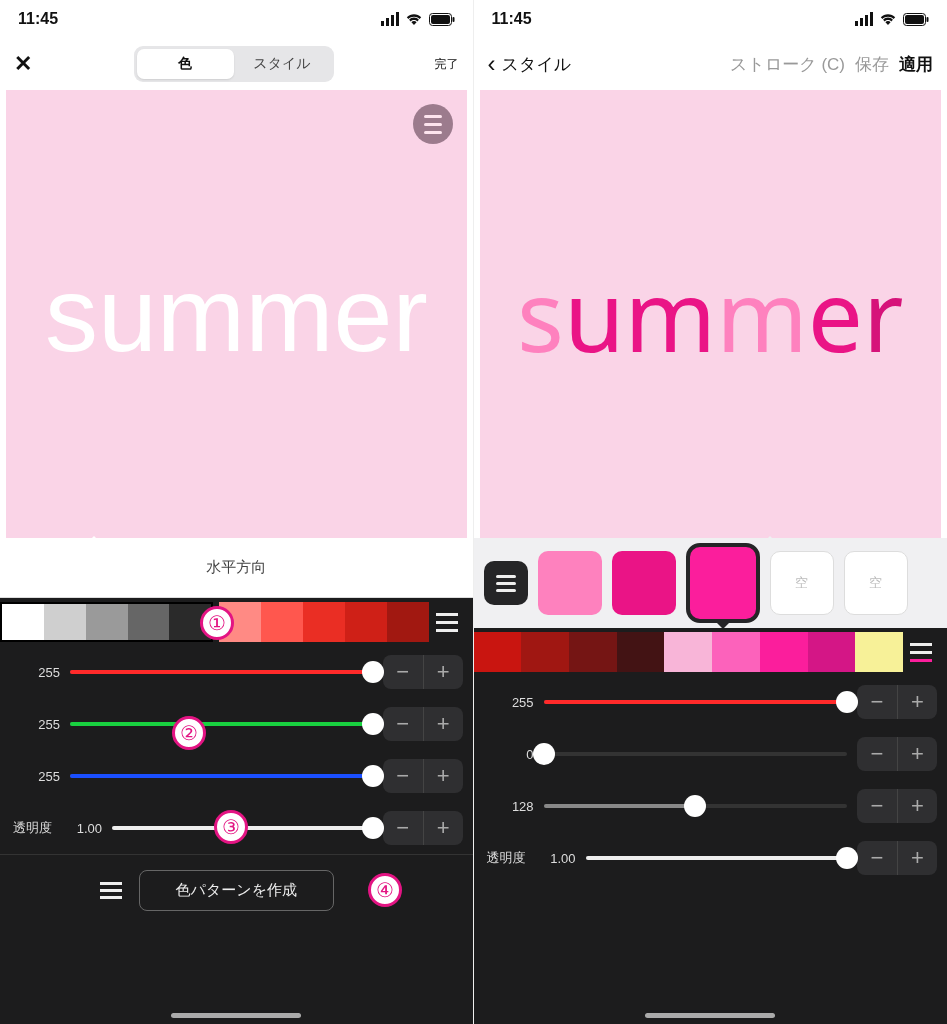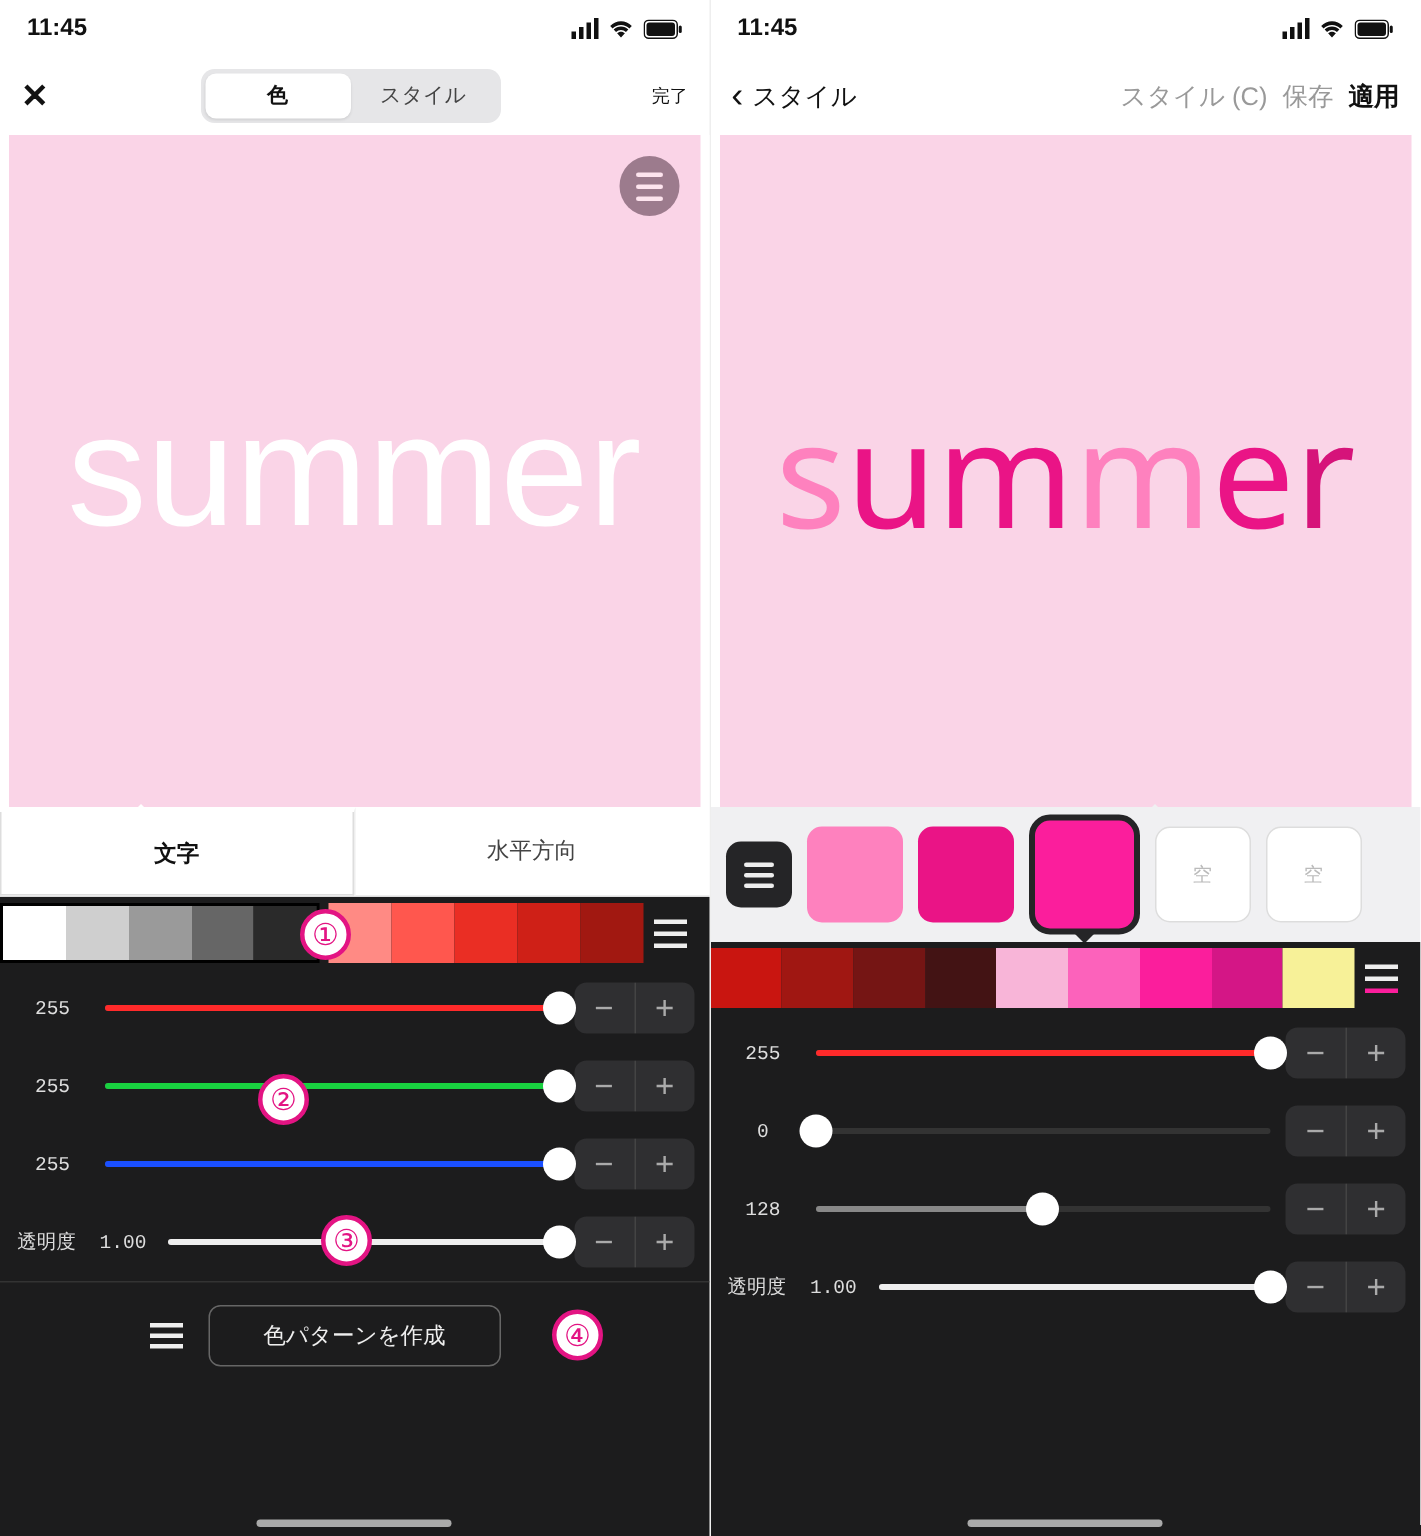--- a/index.html
+++ b/index.html
@@ -56,21 +56,21 @@
 .strip-grays div, .strip-reds div, .strip-history div { flex: 1; }
 .strip-reds { display: flex; flex: 1 0 auto; height: 40px; margin-left: 6px; }
 .menu-icon { width: 36px; display: flex; flex-direction: column; gap: 5px; align-items: center; justify-content: center; }
 .menu-icon i { width: 22px; height: 3px; background: #eee; display: block; }
 .menu-icon.pink i:last-child { background: #fb1e9c; }
 
 .strip-history { display: flex; flex: 1 0 auto; height: 40px; }
 
 
 .slider-row { display: flex; align-items: center; padding: 0 10px; height: 52px; gap: 10px; }
-.slider-label { width: 50px; font-size: 13px; color: #ddd; text-align: center; font-family: Liberation Mono, monospace; }
+.slider-label { width: 50px; font-size: 13px; color: #ddd; text-align: right; font-family: Liberation Sans, sans-serif; }
 .slider-track-wrap { flex: 1; position: relative; display: flex; align-items: center; }
 .slider-track { height: 4px; flex: 1; border-radius: 2px; position: relative; background: #444; }
 .slider-fill { position: absolute; left: 0; top: 0; bottom: 0; border-radius: 2px; }
 .slider-thumb { position: absolute; width: 22px; height: 22px; background: #fff; border-radius: 50%; top: 50%; transform: translate(-50%, -50%); }
 .pm-group { display: flex; background: #2f2f31; border-radius: 8px; overflow: hidden; }
 .pm-btn { width: 40px; height: 34px; display: flex; align-items: center; justify-content: center; color: #aaa; font-size: 22px; font-weight: 300; }
 .pm-btn + .pm-btn { border-left: 1px solid #444; }
 
 
 .bottom-action { display: flex; align-items: center; justify-content: center; height: 72px; border-top: 1px solid #333; gap: 18px; position: relative; }
@@ -132,21 +132,20 @@
       <div class="menu-fab">
           <i></i>
           <i></i>
           <i></i>
         </div>
       <div class="canvas-text">summer</div>
       <div class="pointer"></div>
     </div>
   </div>
   <div class="subtabs">
-    <div class="subtab active">文字</div>
     <div class="subtab">水平方向</div>
   </div>
   <div class="dark-panel" style="position:relative">
     <div class="strip-row">
       <div class="strip-grays" id="grays-strip">
           <div style="background: rgb(255, 255, 255);"></div>
           <div style="background: rgb(207, 207, 207);"></div>
           <div style="background: rgb(154, 154, 154);"></div>
           <div style="background: rgb(102, 102, 102);"></div>
           <div style="background: rgb(42, 42, 42);"></div>
@@ -254,21 +253,21 @@
           <rect x="23.5" y="4" width="2" height="5" rx="1" fill="#111"></rect>
         </svg>
     </div>
   </div>
   <div class="nav">
     <div class="nav-left">
       <span class="chev-back">‹</span>
       <span class="nav-text" style="color:#111">スタイル</span>
     </div>
     <div class="nav-right">
-      <span class="nav-text">スタイル (C)</span>
+      <span class="nav-text">ストローク (C)</span>
       <span class="nav-text">保存</span>
       <span class="nav-apply">適用</span>
     </div>
   </div>
   <div class="canvas-wrap canvas-r">
     <div class="canvas">
       <div class="canvas-text">
         <span>s</span><span>u</span><span>m</span><span>m</span><span>e</span><span>r</span>
       </div>
       <div class="pointer-r"></div>

